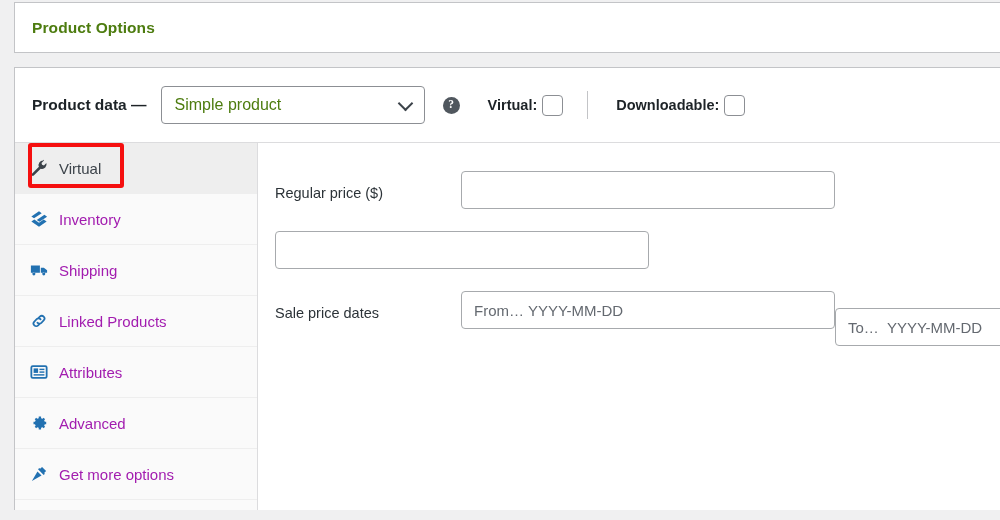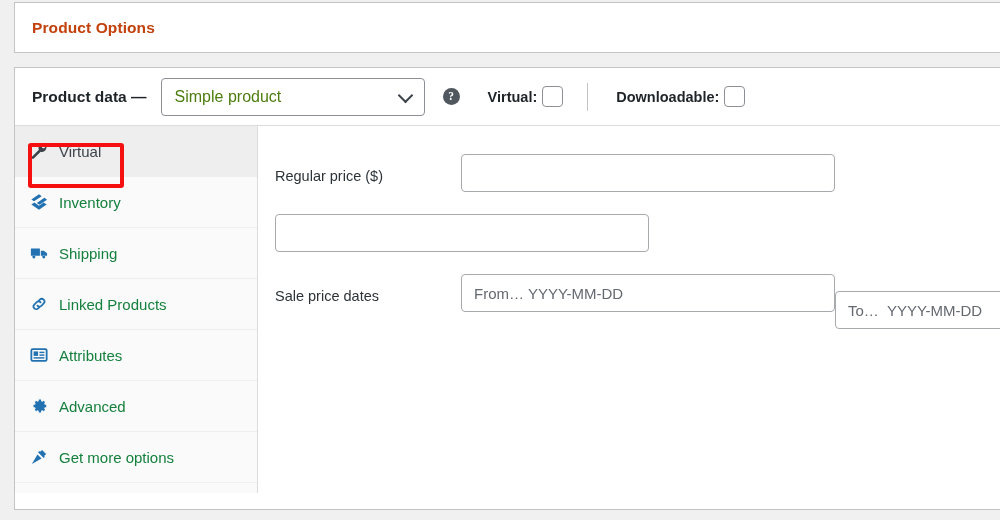--- a/index.html
+++ b/index.html
@@ -26,37 +26,37 @@
     background: #ffffff;
     border: 1px solid #c3c4c7;
     border-right: none;
     display: flex;
     align-items: center;
   }
   .panel-options-title {
     padding-left: 17px;
     font-size: 15.5px;
     font-weight: bold;
-    color: #c2410c;
+    color: #4d7c0f;
     letter-spacing: .1px;
   }
 
   
   .panel-data {
     position: absolute;
     left: 14px; top: 67px;
     width: 986px; height: 443px;
     background: #ffffff;
     border: 1px solid #c3c4c7;
     border-right: none;
   }
 
   
   .data-header {
-    height: 58px;
+    height: 75px;
     display: flex;
     align-items: center;
     padding-left: 17px;
     border-bottom: 1px solid #dcdcde;
   }
   .data-header-label {
     font-size: 15.5px;
     font-weight: bold;
     color: #1d2327;
     white-space: nowrap;
@@ -146,21 +146,21 @@
     height: 51px;
     display: flex;
     align-items: center;
     padding-left: 15px;
     border-bottom: 1px solid #eeeeee;
     cursor: pointer;
     position: relative;
   }
   .tab .tab-label {
     font-size: 15px;
-    color: #15803d;
+    color: #a21caf;
     margin-left: 11px;
     white-space: nowrap;
   }
   .tab.active {
     background: #eeeeee;
   }
   .tab.active .tab-label { color: #3c434a; }
   .tab-icon {
     width: 18px; height: 18px;
     flex: none;

